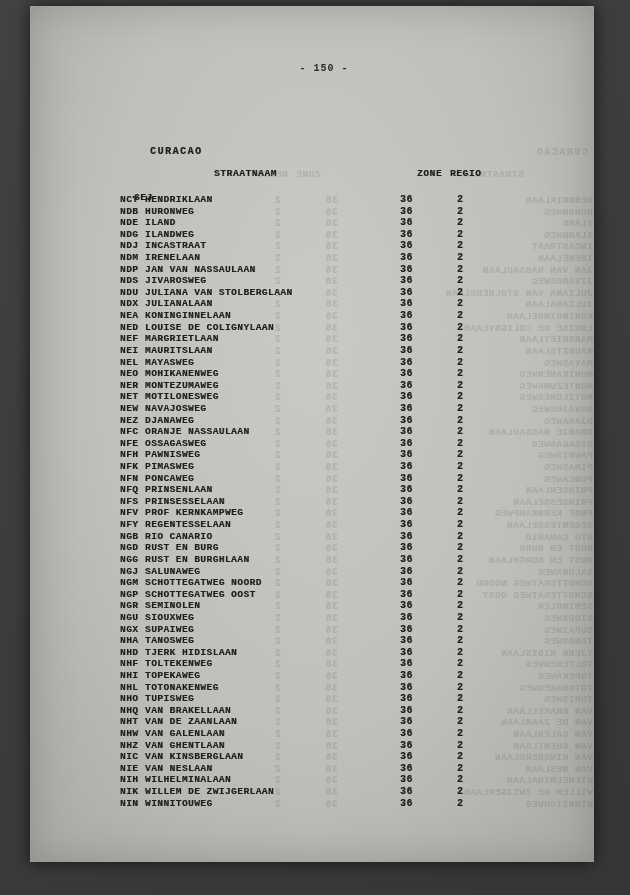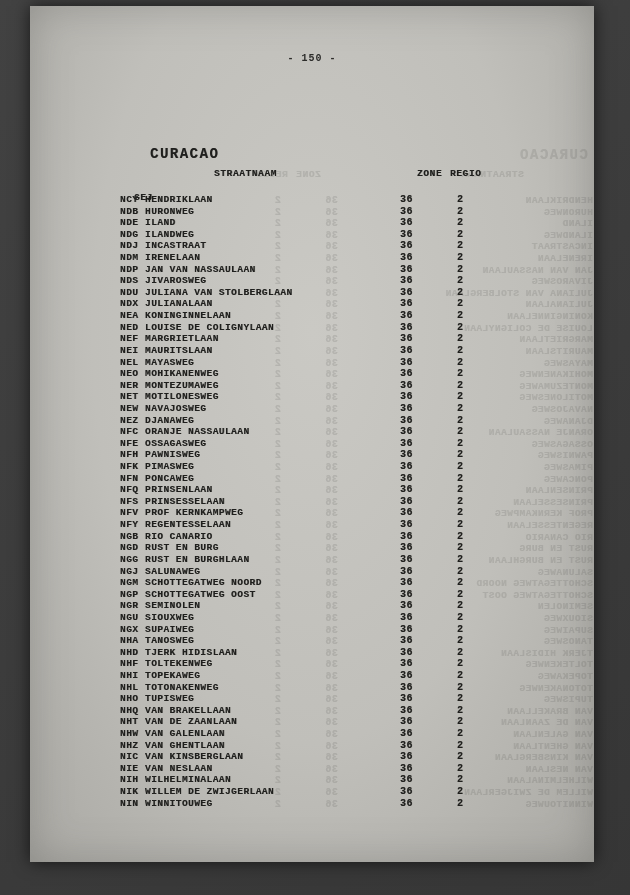--- a/index.html
+++ b/index.html
@@ -10,29 +10,29 @@
   }
   .stage { position:relative; width:630px; height:895px;
     background:linear-gradient(145deg,#424242 0%, #363636 100%); }
   .page {
     position:absolute; left:30px; top:6px; width:564px; height:856px;
     background: radial-gradient(ellipse at 50% 38%, #cac9c4 0%, #c0bfba 55%, #aaa9a4 100%);
     box-shadow: 0 0 16px rgba(0,0,0,0.65), inset 0 0 40px rgba(90,90,85,0.35);
     overflow:hidden;
   }
   .page-number {
-    position:absolute; left:0; top:47px; width:100%;
+    position:absolute; left:0; top:57px; width:100%;
     text-align:center; font-size:10px; font-weight:bold;
-    color:#2c2c2a; letter-spacing:1px;
+    color:#2c2c2a; letter-spacing:1px;padding-left:12px;
   }
   .content {
     position:absolute; left:88px; top:140px; width:380px;
     font-weight:bold; color:#1f1f1d;
   }
-  .title { position:absolute; left:32px; top:0; font-size:14px; letter-spacing:1.5px;
+  .title { position:absolute; left:32px; top:0; font-size:10px; letter-spacing:1.5px;
     text-shadow:0.4px 0 0 rgba(25,25,22,0.55); }
   .head { position:absolute; left:0; top:22px; width:100%; font-size:9.5px; }
   .head span { position:absolute; white-space:pre; letter-spacing:0.6px;
     text-shadow:0.4px 0 0 rgba(25,25,22,0.55); }
   .h-code  { left:16px;margin-top:24px; }
   .h-name  { left:96px; }
   .h-zone  { left:299px; }
   .h-regio { left:332px; }
   .rows { position:absolute; left:0; top:48px; width:100%; }
   .row { position:relative; height:11.62px; font-size:9.5px; }

